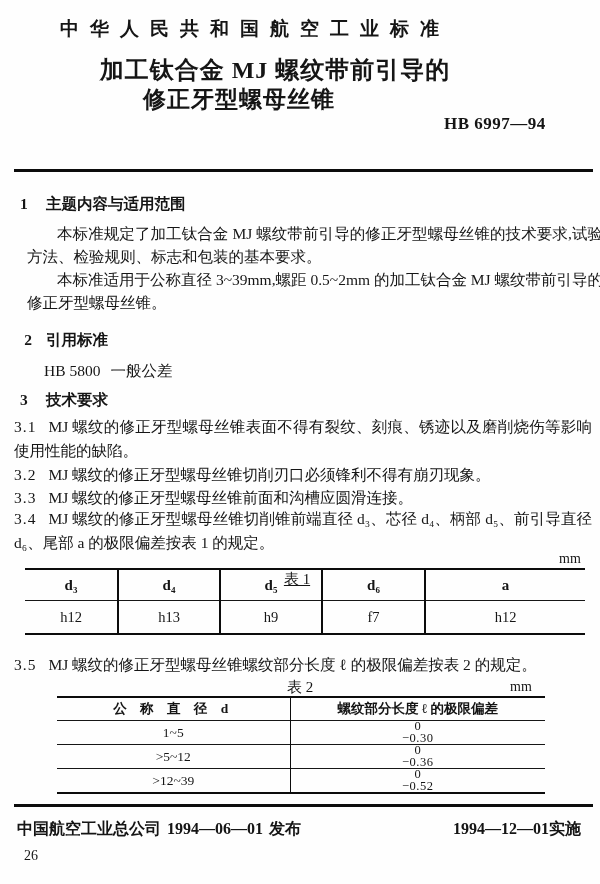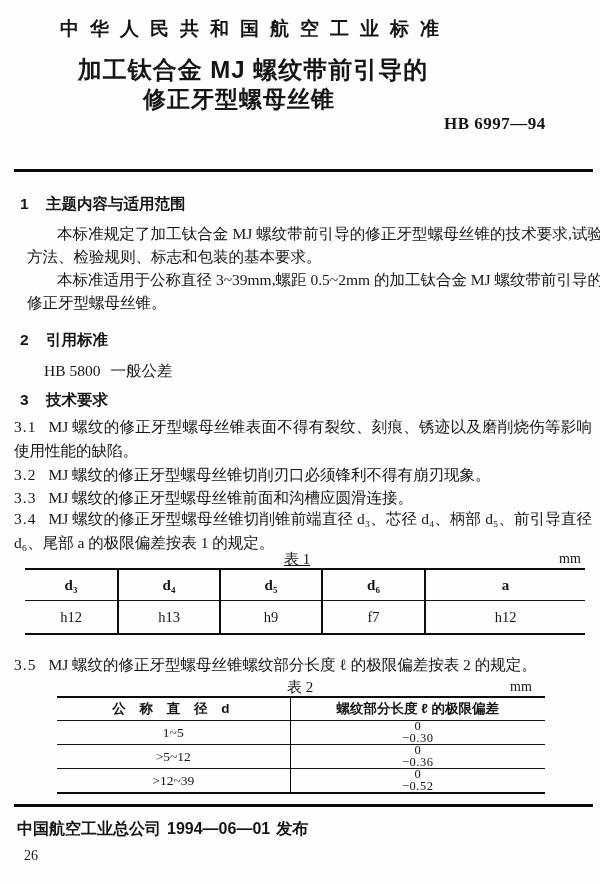--- a/index.html
+++ b/index.html
@@ -3,55 +3,55 @@
 <meta charset="utf-8">
 <style>
   html,body{margin:0;padding:0;}
   body{
     width:600px;height:884px;background:#ffffff;position:relative;
     font-family:"Liberation Serif","DejaVu Serif","DejaVu Sans",serif;
     color:#151515;
   }
   .page{position:absolute;inset:0;width:600px;height:884px;background:#fefefe;overflow:hidden;}
   .abs{position:absolute;}
-  .heiti{font-family:Liberation Sans, sans-serif;}
+  .heiti{font-family:Liberation Serif, serif;}
 
   .std-type{top:16px;left:20px;width:470px;text-align:center;font-size:19px;font-weight:bold;
             letter-spacing:11px;white-space:nowrap;}
-  .title1{top:54px;left:0;width:506px;text-align:center;font-size:24px;font-weight:bold;letter-spacing:1px;}
+  .title1{top:54px;left:0;width:506px;text-align:center;font-size:24px;font-weight:bold;letter-spacing:1px;padding-left:22px;}
   .title2{top:84px;left:0;width:478px;text-align:center;font-size:23px;font-weight:bold;letter-spacing:1px;}
   .title3{top:112px;left:0;width:470px;text-align:center;font-size:23px;font-weight:bold;letter-spacing:7px;}
   .std-no{top:114px;left:423px;font-size:17px;font-weight:bold;letter-spacing:0.5px;margin-left:21px;}
 
   .rule{background:#0c0c0c;}
   .rule-top{top:169px;left:14px;width:579px;height:2.5px;}
   .rule-footer{top:804px;left:14px;width:579px;height:3px;}
 
   .sec-h{left:20px;font-size:15.5px;font-weight:bold;}
   .sec-h .sec-no{display:inline-block;min-width:12px;margin-right:14px;}
   .sec-h-1{top:194px;}
-  .sec-h-2{top:330px;}
+  .sec-h-2{top:330px;text-align:right;}
   .sec-h-3{top:390px;}
 
   .paras{top:222px;left:27px;width:576px;font-size:15.5px;line-height:23px;text-align:justify;}
   .paras p{margin:0;text-indent:30px;}
 
   .ref-line{top:361px;left:44px;font-size:15.5px;}
   .ref-line .ref-code{margin-right:10px;}
 
   .item{left:14px;width:578px;font-size:15.5px;line-height:24px;text-align:justify;}
   .item .item-no{margin-right:12px;letter-spacing:1px;}
   .item-31{top:415px;}
   .item-32{top:463px;}
   .item-33{top:486px;}
   .item-34{top:507px;}
   .item-35{top:653px;}
 
   .tbl-cap{font-size:15px;text-align:center;width:60px;}
-  .tbl1-cap{top:550px;left:267px;text-decoration:underline;}
+  .tbl1-cap{top:570px;left:267px;text-decoration:underline;}
   .tbl2-cap{top:678px;left:270px;}
   .tbl-unit{font-size:14px;}
   .tbl1-unit{top:551px;left:559px;}
   .tbl2-unit{top:679px;left:510px;}
 
   table{border-collapse:collapse;table-layout:fixed;}
   .t1{top:568px;left:25px;width:560px;border-top:2.5px solid #0c0c0c;border-bottom:2.5px solid #0c0c0c;}
   .t1 td{border-left:2px solid #0c0c0c;text-align:center;padding:0;}
   .t1 td:first-child{border-left:none;}
   .t1 tr.hdr td{border-bottom:1.5px solid #161616;height:30px;font-weight:bold;font-size:15px;}
@@ -188,16 +188,19 @@
       </td>
     </tr>
   </tbody>
     </table>
 
   <div class="abs rule rule-footer"></div>
 
   <div class="abs footer-left heiti">
     <span>中国航空工业总公司</span><span class="sp"></span><span>1994—06—01</span><span class="sp"></span><span>发布</span>
   </div>
+  <div class="abs footer-right heiti">
+    <span>1994—12—01</span><span class="sp"></span><span>实施</span>
+  </div>
 
   <div class="abs page-num">26</div>
 
 </div>
 
 </body></html>

